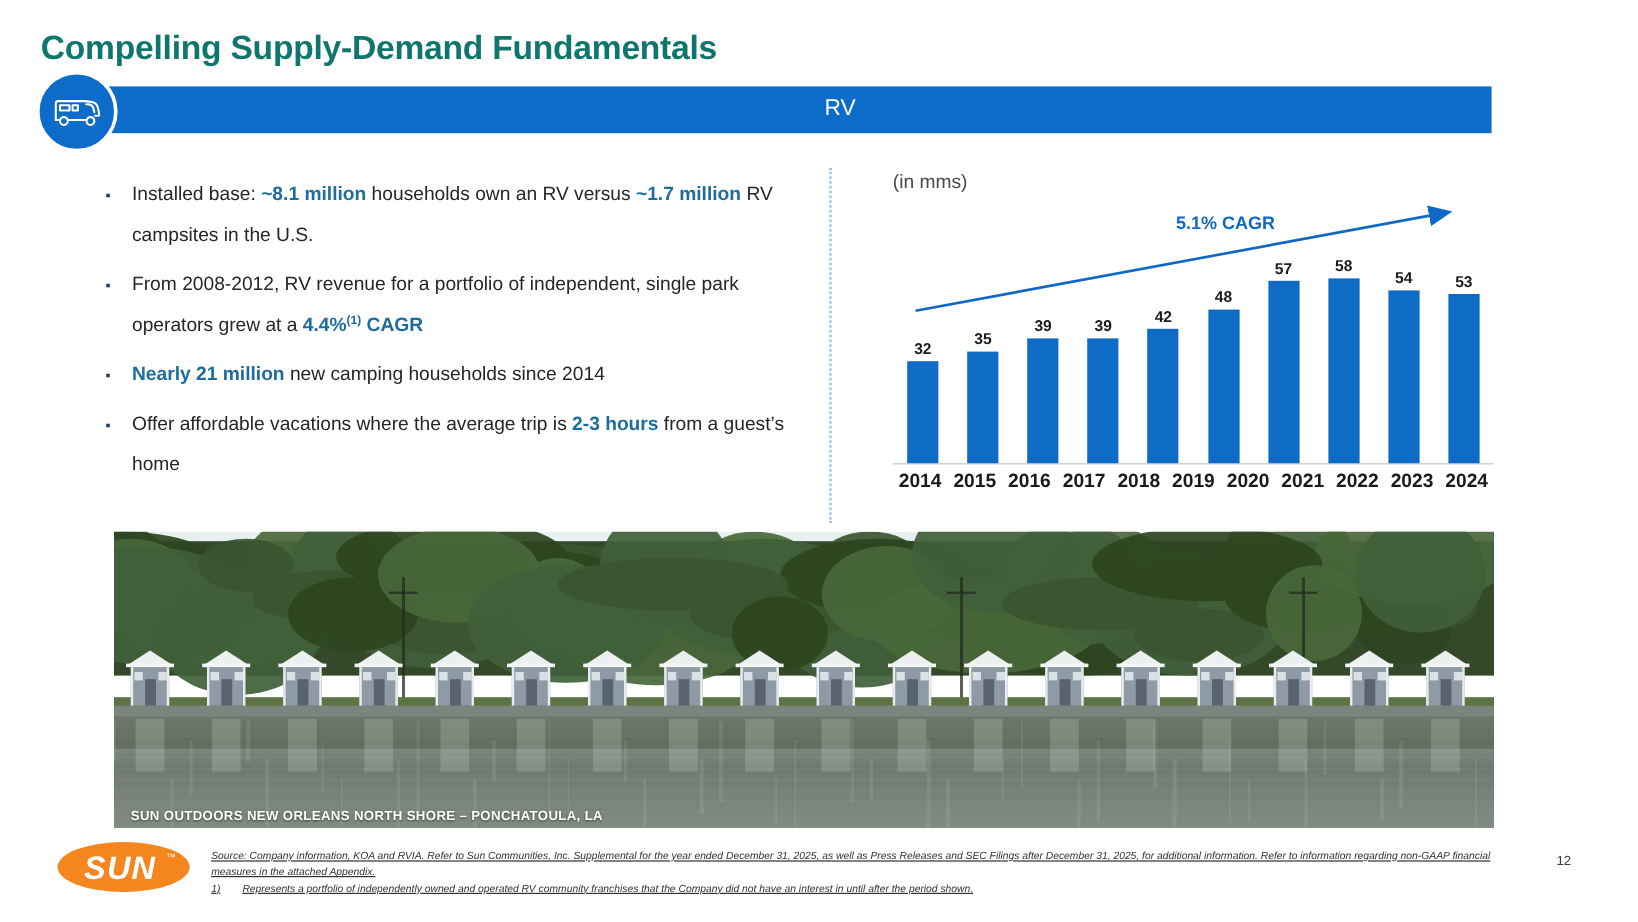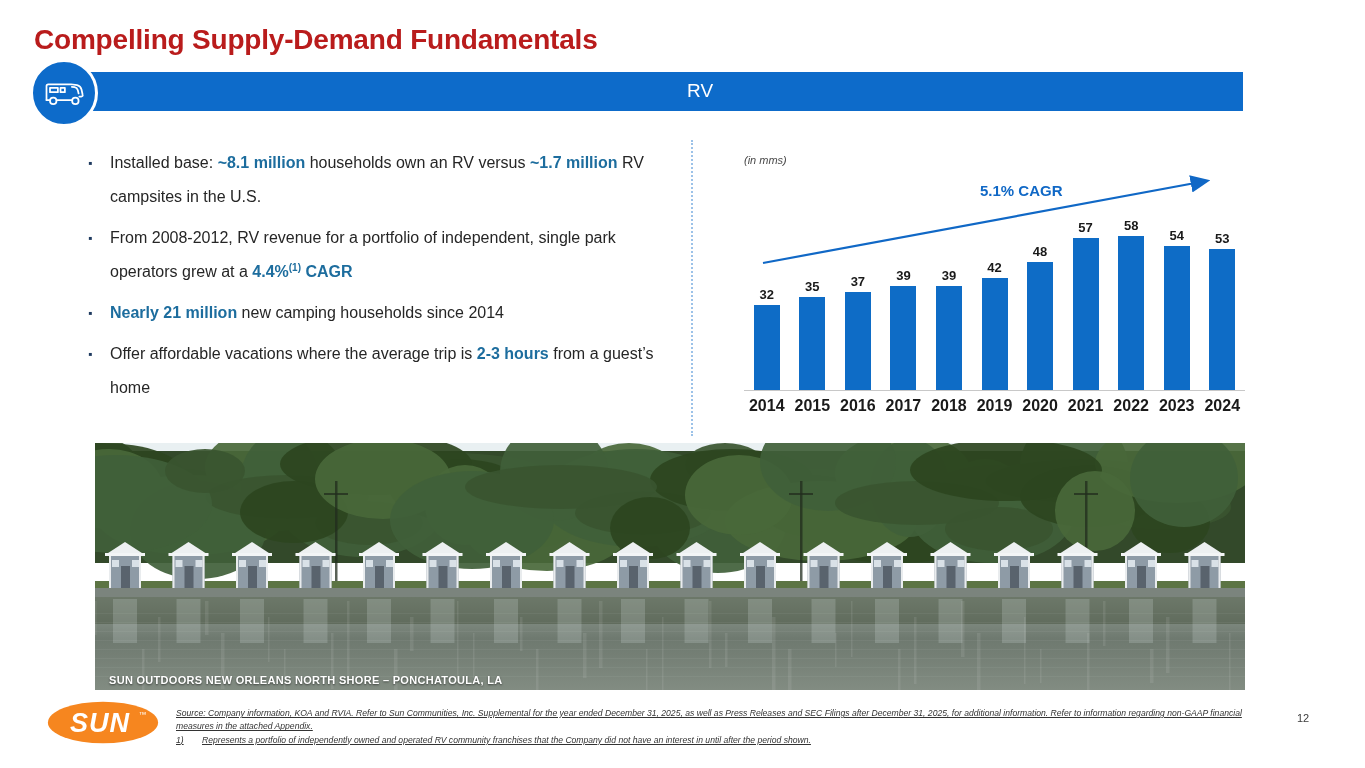--- a/index.html
+++ b/index.html
@@ -1,40 +1,40 @@
 <!DOCTYPE html>
 <html><head>
 <meta charset="utf-8">
 <style>
   * { margin:0; padding:0; box-sizing:border-box; }
   html,body { width:1365px; height:768px; background:#fff; }
   body { font-family:"Liberation Sans", sans-serif; color:#262626; overflow:hidden; }
   .slide { position:relative; width:1365px; height:768px; background:#ffffff; }
 
   .page-title { position:absolute; left:34px; top:24px; font-size:28px; font-weight:600;
-                color:#b91c1c; letter-spacing:-0.2px; }
+                color:#0f766e; letter-spacing:-0.2px; }
 
   .banner { position:absolute; left:60px; top:72px; width:1183px; height:39px; background:#0d6bca; }
   .banner-label { position:absolute; left:687px; top:80px; color:#ffffff; font-size:19px; font-weight:500; }
   .banner-icon-circle { position:absolute; left:30px; top:59px; width:68px; height:68px; border-radius:50%;
                         background:#0d6bca; border:3px solid #ffffff; display:flex; align-items:center;
                         justify-content:center; z-index:2; }
 
   .bullets { position:absolute; left:88px; top:146px; width:580px; }
   .bullet { display:flex; margin-bottom:7px; }
   .marker { width:22px; color:#1e3a5f; font-size:12px; line-height:34px; flex:none; }
   .bullet-text { font-size:16px; line-height:34px; color:#262626; width:545px; }
   .bullet-text .hl { color:#1d6d9e; font-weight:bold; }
   .bullet-text sup { font-size:10px; line-height:0; vertical-align:super; }
 
   .divider { position:absolute; left:691px; top:140px; height:296px; border-left:2px dotted #9cc2e8; }
 
   .chart { position:absolute; left:744px; top:140px; width:501px; }
   .chart-title { font-size:20px; font-weight:600; color:#1c1c1c; }
-  .chart-sub { font-size:11px; font-style:italic; color:#4a4a4a; margin-top:14px; }
+  .chart-sub { font-size:16px; color:#4a4a4a; margin-top:4px; }
   .plot { position:relative; margin-top:6px; height:219px; }
   .arrow-svg { position:absolute; left:0; top:0; width:501px; height:219px; }
   .cagr-label { position:absolute; left:236px; top:10px; font-size:15px; font-weight:bold; color:#1068c6; }
   .bars { display:flex; height:219px; align-items:flex-end; border-bottom:1px solid #c8c8c8;
           position:relative; }
   .bar-group { flex:1; display:flex; flex-direction:column; align-items:center; justify-content:flex-end; }
   .bar-value { font-size:13px; font-weight:bold; color:#1a1a1a; margin-bottom:3px; }
   .bar { width:26px; }
   .years { display:flex; margin-top:6px; }
   .year { flex:1; text-align:center; font-size:16px; font-weight:bold; color:#1a1a1a; }
@@ -101,24 +101,20 @@
     <div class="chart-sub">(in mms)</div>
     <div class="plot">
       <div class="bars">
           <div class="bar-group">
             <div class="bar-value">32</div>
             <div class="bar" style="height: 85.12px; background: rgb(14, 108, 198);"></div>
           </div>
           <div class="bar-group">
             <div class="bar-value">35</div>
             <div class="bar" style="height: 93.1px; background: rgb(14, 108, 198);"></div>
-          </div>
-          <div class="bar-group">
-            <div class="bar-value">37</div>
-            <div class="bar" style="height: 98.42px; background: rgb(14, 108, 198);"></div>
           </div>
           <div class="bar-group">
             <div class="bar-value">39</div>
             <div class="bar" style="height: 103.74px; background: rgb(14, 108, 198);"></div>
           </div>
           <div class="bar-group">
             <div class="bar-value">39</div>
             <div class="bar" style="height: 103.74px; background: rgb(14, 108, 198);"></div>
           </div>
           <div class="bar-group">

